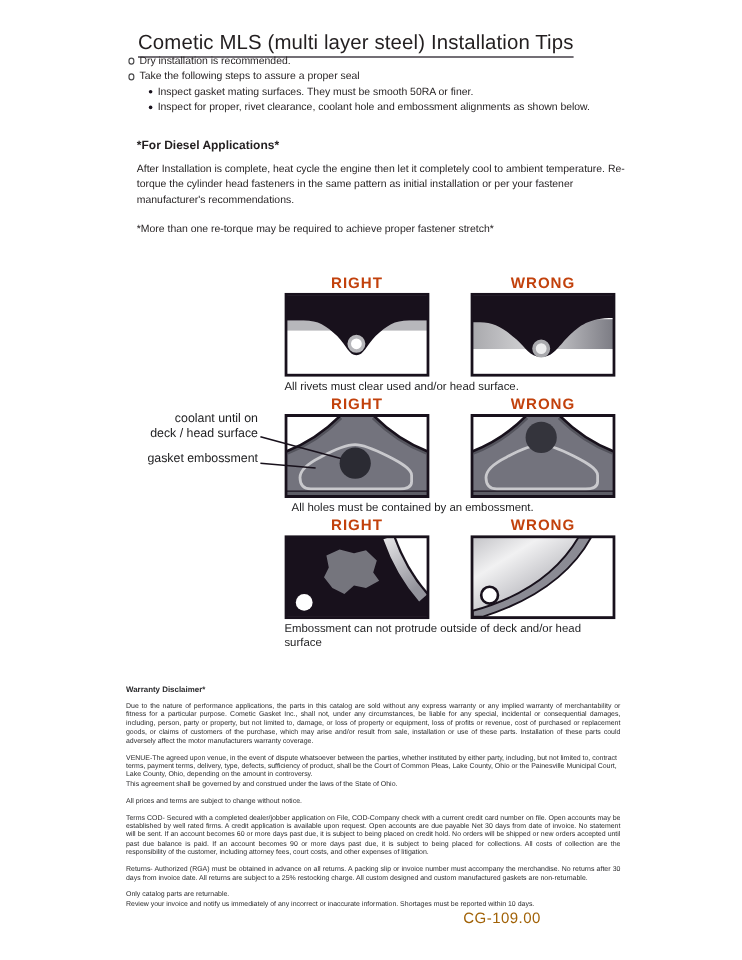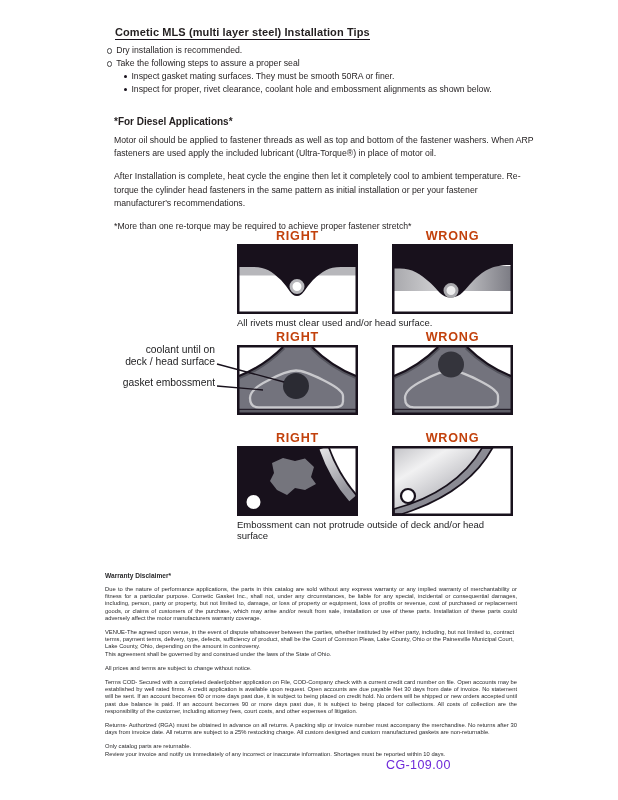--- a/index.html
+++ b/index.html
@@ -2,21 +2,21 @@
 <html><head>
 <meta charset="utf-8">
 <style>
   html,body{margin:0;padding:0;background:#ffffff;}
   body{width:618px;height:800px;position:relative;overflow:hidden;
        font-family:"Liberation Sans", sans-serif;color:#231f20;}
 
   .abs{position:absolute;}
 
   
-  .doc-title{left:115px;top:26px;font-size:11px;font-weight:bold;
+  .doc-title{left:115px;top:26px;font-size:17px;font-weight:normal;
              border-bottom:1.4px solid #18111c;padding-bottom:1px;letter-spacing:.1px;}
 
   
   .tips{left:107px;top:44px;width:440px;font-size:8.7px;line-height:13px;}
   .tip-row{display:flex;align-items:flex-start;}
   .b-open{width:3.2px;height:3.2px;border:1px solid #4a4a4c;border-radius:50%;
           margin:4.4px 4px 0 0;flex:0 0 auto;}
   .sub{margin-left:17px;}
   .b-fill{width:3.4px;height:3.4px;background:#18111c;border-radius:50%;
           margin:4.6px 4px 0 0;flex:0 0 auto;}
@@ -44,21 +44,21 @@
 
   .leader-overlay{left:0;top:0;pointer-events:none;}
 
   
   .legal{left:105px;top:572px;width:412px;color:#2a2a2c;}
   .legal h3{margin:0 0 7px 0;font-size:6.6px;font-weight:bold;}
   .legal p{margin:0 0 7px 0;font-size:5.8px;line-height:7.2px;text-align:justify;}
   .legal p.tight{margin-bottom:0;text-align:left;}
   .legal p.short{text-align:left;}
 
-  .page-num{left:386px;top:758px;font-size:12.5px;letter-spacing:.4px;color:#6d28d9;}
+  .page-num{left:386px;top:758px;font-size:12.5px;letter-spacing:.4px;color:#a16207;}
 </style>
 </head>
 <body>
 
 <div class="abs doc-title">Cometic MLS (multi layer steel) Installation Tips</div>
 
 <div class="abs tips">
   <div class="tip-row">
     <span class="b-open"></span>
     <span>Dry installation is recommended.</span>
@@ -72,21 +72,20 @@
     <span>Inspect gasket mating surfaces.  They must be smooth 50RA or finer.</span>
   </div>
   <div class="tip-row sub">
     <span class="b-fill"></span>
     <span>Inspect for proper, rivet clearance, coolant hole and embossment alignments as shown below.</span>
   </div>
 </div>
 
 <div class="abs diesel">
   <h2>*For Diesel Applications*</h2>
-  <p>Motor oil should be applied to fastener threads as well as top and bottom of the fastener washers. When ARP fasteners are used apply the included lubricant (Ultra-Torque®) in place of motor oil.</p>
   <p>After Installation is complete, heat cycle the engine then let it completely cool to ambient temperature. Re-torque the cylinder head fasteners in the same pattern as initial installation or per your fastener manufacturer's recommendations.</p>
   <p class="note">*More than one re-torque may be required to achieve proper fastener stretch*</p>
 </div>
 
 <div class="abs fig-row" style="top:229px;">
   <div class="fig-labels">
     <span>RIGHT</span>
     <span>WRONG</span>
   </div>
   <div class="fig-boxes">
@@ -147,20 +146,21 @@
       <path d="M119,2 H75 C85,12 101,24 119,31 Z" fill="#ffffff"></path>
       <path d="M46,2 C36,12 20,24 2,31" stroke="#18111c" stroke-width="2.2" fill="none"></path>
       <path d="M75,2 C85,12 101,24 119,31" stroke="#18111c" stroke-width="2.2" fill="none"></path>
       <path d="M13,53 C13,47 20,41 30,36 C42,29.5 52,25.5 59,25.5 C66,25.5 76,30 86,35 C96,40 106,45.5 106,51 L106,56.5 C106,60.5 102,62.5 96,62.5 L22,62.5 C16,62.5 13,59 13,53 Z" fill="none" stroke="#c9c9cd" stroke-width="2.3"></path>
       <circle cx="59" cy="19.5" r="13" fill="#34343c"></circle>
       <rect x="2" y="64.5" width="117" height="3.5" fill="#5d5d66"></rect>
       <line x1="2" y1="64.3" x2="119" y2="64.3" stroke="#18111c" stroke-width="1"></line>
       <rect x="1.25" y="1.25" width="118.5" height="67.5" fill="none" stroke="#18111c" stroke-width="2.5"></rect>
     </svg>
   </div>
+  <div class="fig-caption cap2">All holes must be contained by an embossment.</div>
 </div>
 
 <div class="abs callout callout-1">
   <div>coolant until on</div>
   <div>deck / head surface</div>
 </div>
 <div class="abs callout callout-2">
   <div>gasket embossment</div>
 </div>
 

